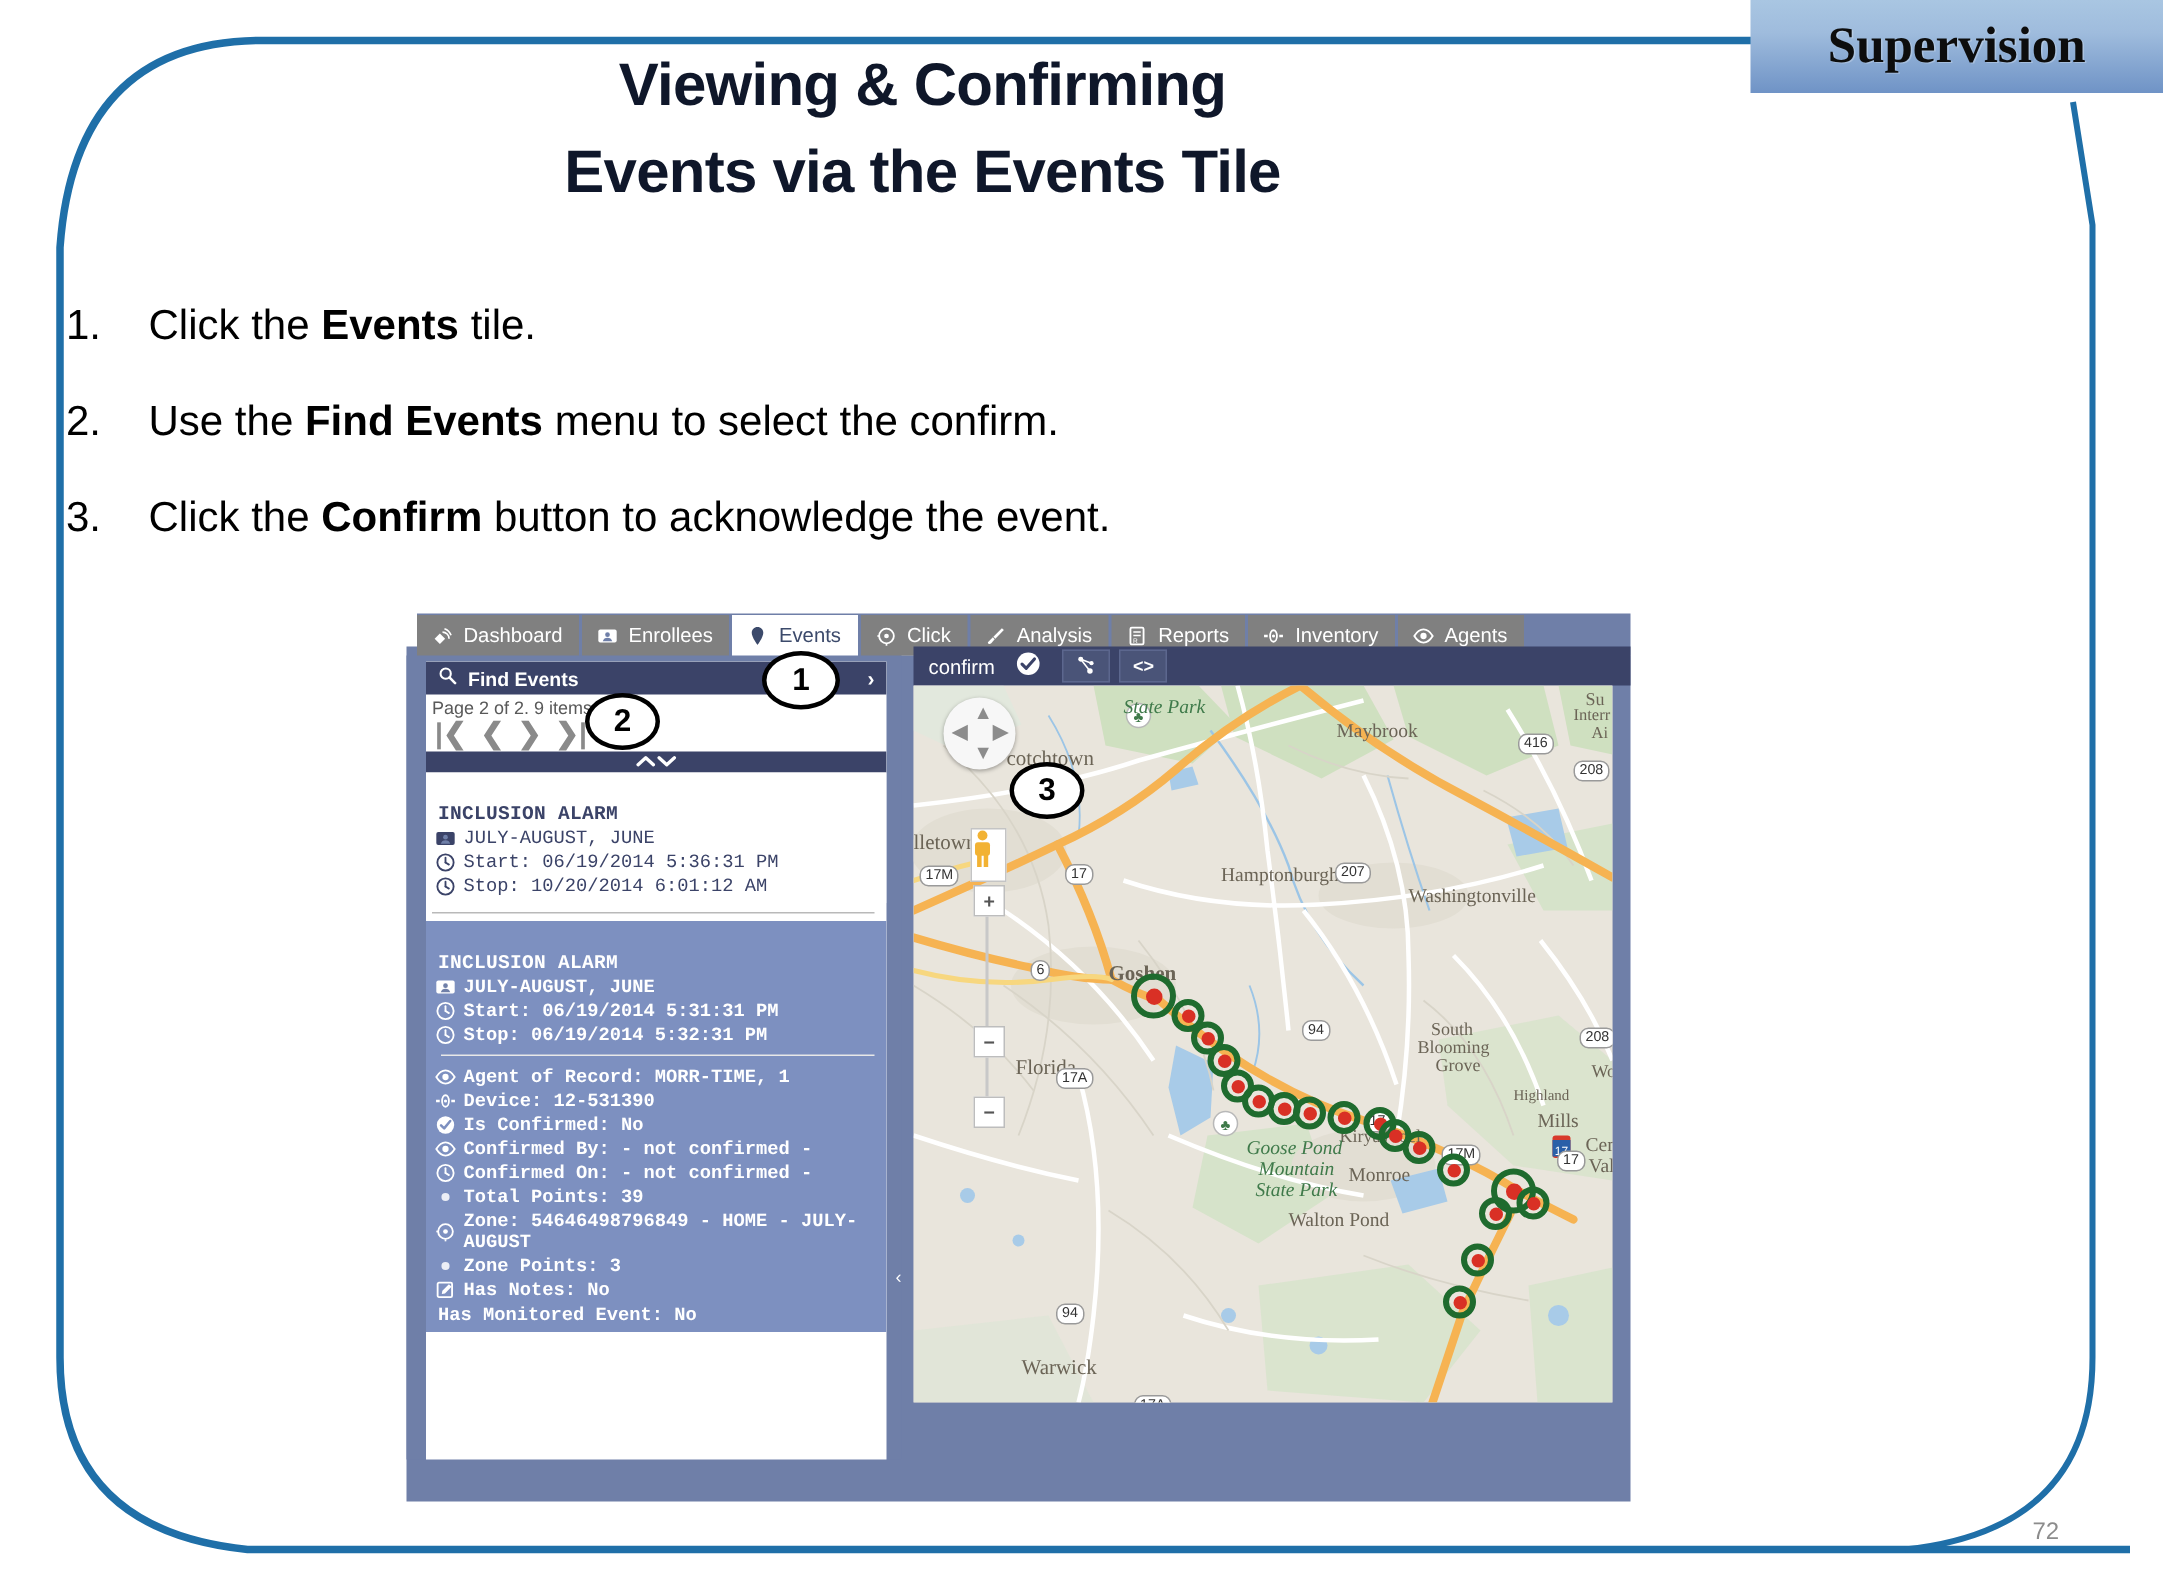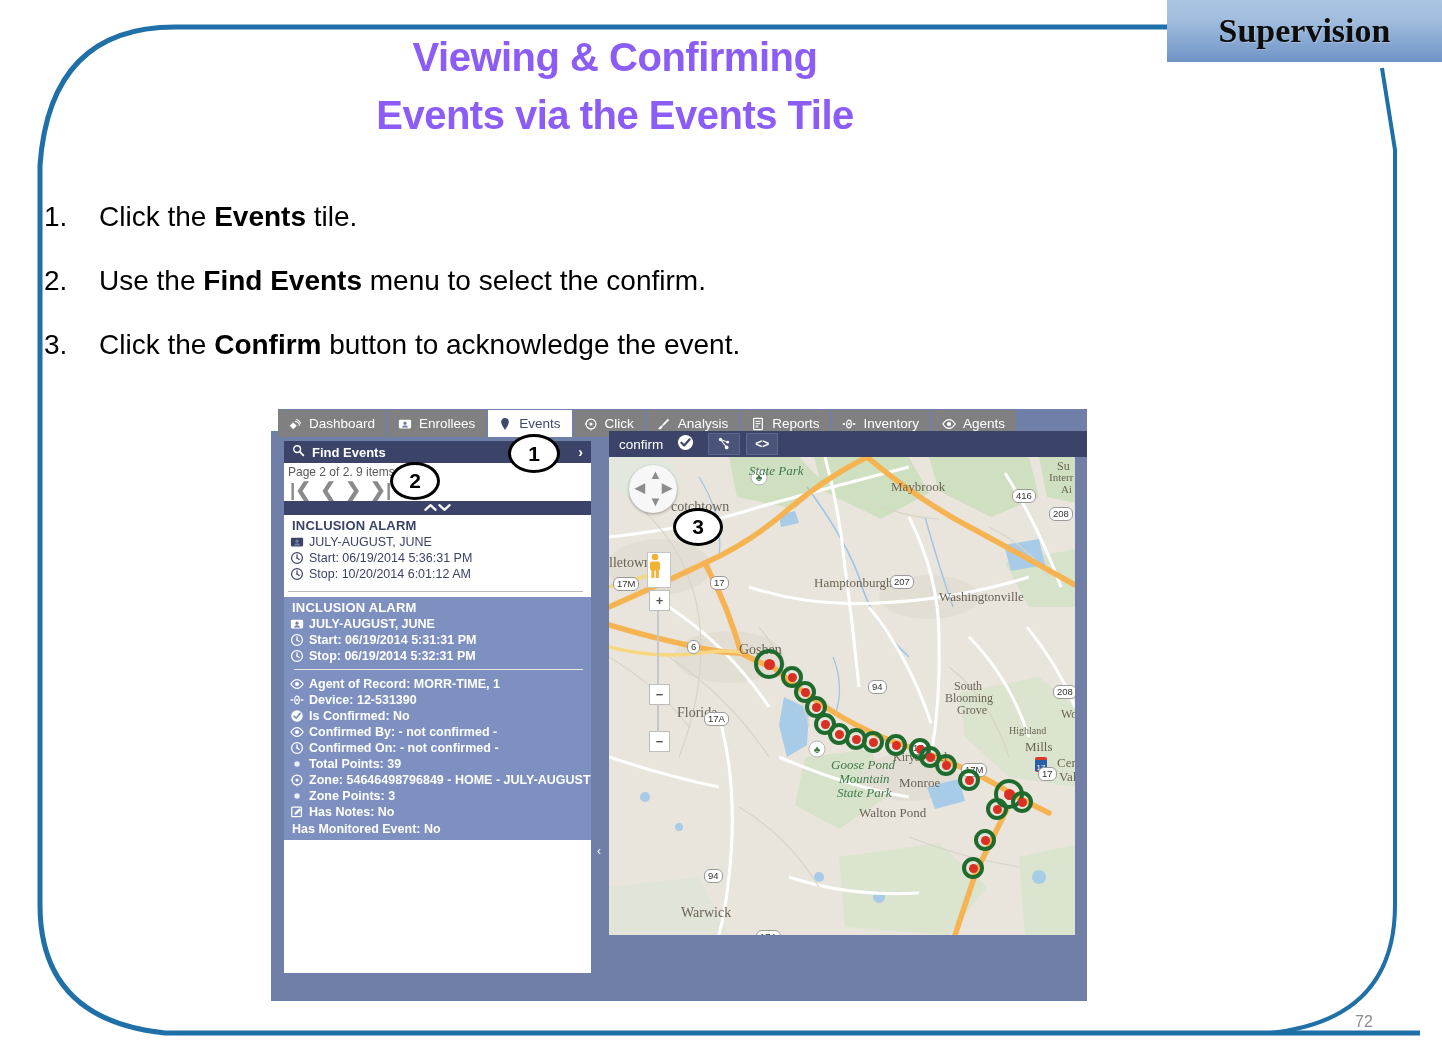--- a/index.html
+++ b/index.html
@@ -24,21 +24,21 @@
     font-family:"Liberation Serif", serif;
     font-weight:bold;font-size:34px;color:#0d0d0d;
     letter-spacing:0px;
     text-shadow:1px 1px 0 rgba(255,255,255,.25);
   }
 
   
   .slide-title{
     position:absolute;left:60px;top:28px;width:1110px;
     text-align:center;
-    font-weight:bold;font-size:40px;line-height:58px;color:#8b5cf6;
+    font-weight:bold;font-size:40px;line-height:58px;color:#0f172a;
     letter-spacing:-0.5px;
   }
   .slide-title .ln{display:block;}
 
   
   .steps{position:absolute;left:44px;top:200px;width:1000px;}
   .step{display:flex;align-items:flex-start;margin-bottom:30px;font-size:28px;color:#000;line-height:34px;}
   .step .num{width:55px;flex:0 0 55px;}
   .step .txt{flex:1;}
   .step b{font-weight:bold;}
@@ -99,21 +99,21 @@
     display:flex;align-items:center;gap:9px;padding:1px 0 2px 6px;
     color:#8a8a8a;font-size:19px;font-weight:700;line-height:19px;
   }
   .pager span{cursor:pointer;}
   .sortbar{
     height:14px;background:#3b4368;color:#ffffff;
     display:flex;align-items:center;justify-content:center;gap:1px;
     font-size:12px;font-weight:700;line-height:12px;
   }
 
-  .event-item{padding:3px 0 4px 6px;}
+  .event-item{padding:20px 0 4px 6px;font-family:Liberation Mono, monospace;}
   .event-item.unsel{color:#3b4368;background:#ffffff;}
   .event-item.sel{color:#ffffff;background:#7d90c0;}
   .event-title{font-size:13px;font-weight:bold;letter-spacing:.2px;padding-left:2px;}
   .event-row{display:flex;align-items:center;gap:5px;font-size:12.5px;padding-top:2px;}
   .event-row .eicon{width:14px;height:14px;flex:0 0 14px;display:inline-flex;align-items:center;justify-content:center;}
   .event-sep{height:1px;background:#b9b9b9;margin:6px 8px 5px 4px;}
   .event-sep.light{background:#e8e8e8;}
   .plain-row{font-size:12.5px;font-weight:bold;padding-top:3px;padding-left:2px;}
   .event-item.sel .event-row{font-weight:bold;}
   .event-item.unsel .event-row{font-weight:normal;}
@@ -637,21 +637,21 @@
       <div id="map-labels">
           <div class="maplabel green" style="left: 140px; top: 6px; font-size: 13px;">State Park</div>
           <div class="maplabel" style="left: 62px; top: 42px; font-size: 14px;">cotchtown</div>
           <div class="maplabel" style="left: 0px; top: 98px; font-size: 14px;">lletown</div>
           <div class="maplabel" style="left: 282px; top: 22px; font-size: 13px;">Maybrook</div>
           <div class="maplabel" style="left: 448px; top: 2px; font-size: 12px;">Su</div>
           <div class="maplabel" style="left: 440px; top: 14px; font-size: 11px;">Interr</div>
           <div class="maplabel" style="left: 452px; top: 26px; font-size: 11px;">Ai</div>
           <div class="maplabel" style="left: 205px; top: 118px; font-size: 13px;">Hamptonburgh</div>
           <div class="maplabel" style="left: 330px; top: 132px; font-size: 13px;">Washingtonville</div>
-          <div class="maplabel" style="left: 130px; top: 185px; font-size: 14px;">Goshen</div>
+          <div class="maplabel" style="left: 130px; top: 185px; font-size: 14px; font-weight: bold;">Goshen</div>
           <div class="maplabel" style="left: 345px; top: 222px; font-size: 12px;">South</div>
           <div class="maplabel" style="left: 336px; top: 234px; font-size: 12px;">Blooming</div>
           <div class="maplabel" style="left: 348px; top: 246px; font-size: 12px;">Grove</div>
           <div class="maplabel" style="left: 452px; top: 250px; font-size: 12px;">Woo</div>
           <div class="maplabel" style="left: 400px; top: 268px; font-size: 10px;">Highland</div>
           <div class="maplabel" style="left: 416px; top: 282px; font-size: 13px;">Mills</div>
           <div class="maplabel" style="left: 448px; top: 298px; font-size: 13px;">Central</div>
           <div class="maplabel" style="left: 450px; top: 312px; font-size: 13px;">Valley</div>
           <div class="maplabel" style="left: 284px; top: 293px; font-size: 12px;">Kiryas Joel</div>
           <div class="maplabel" style="left: 290px; top: 318px; font-size: 13px;">Monroe</div>

